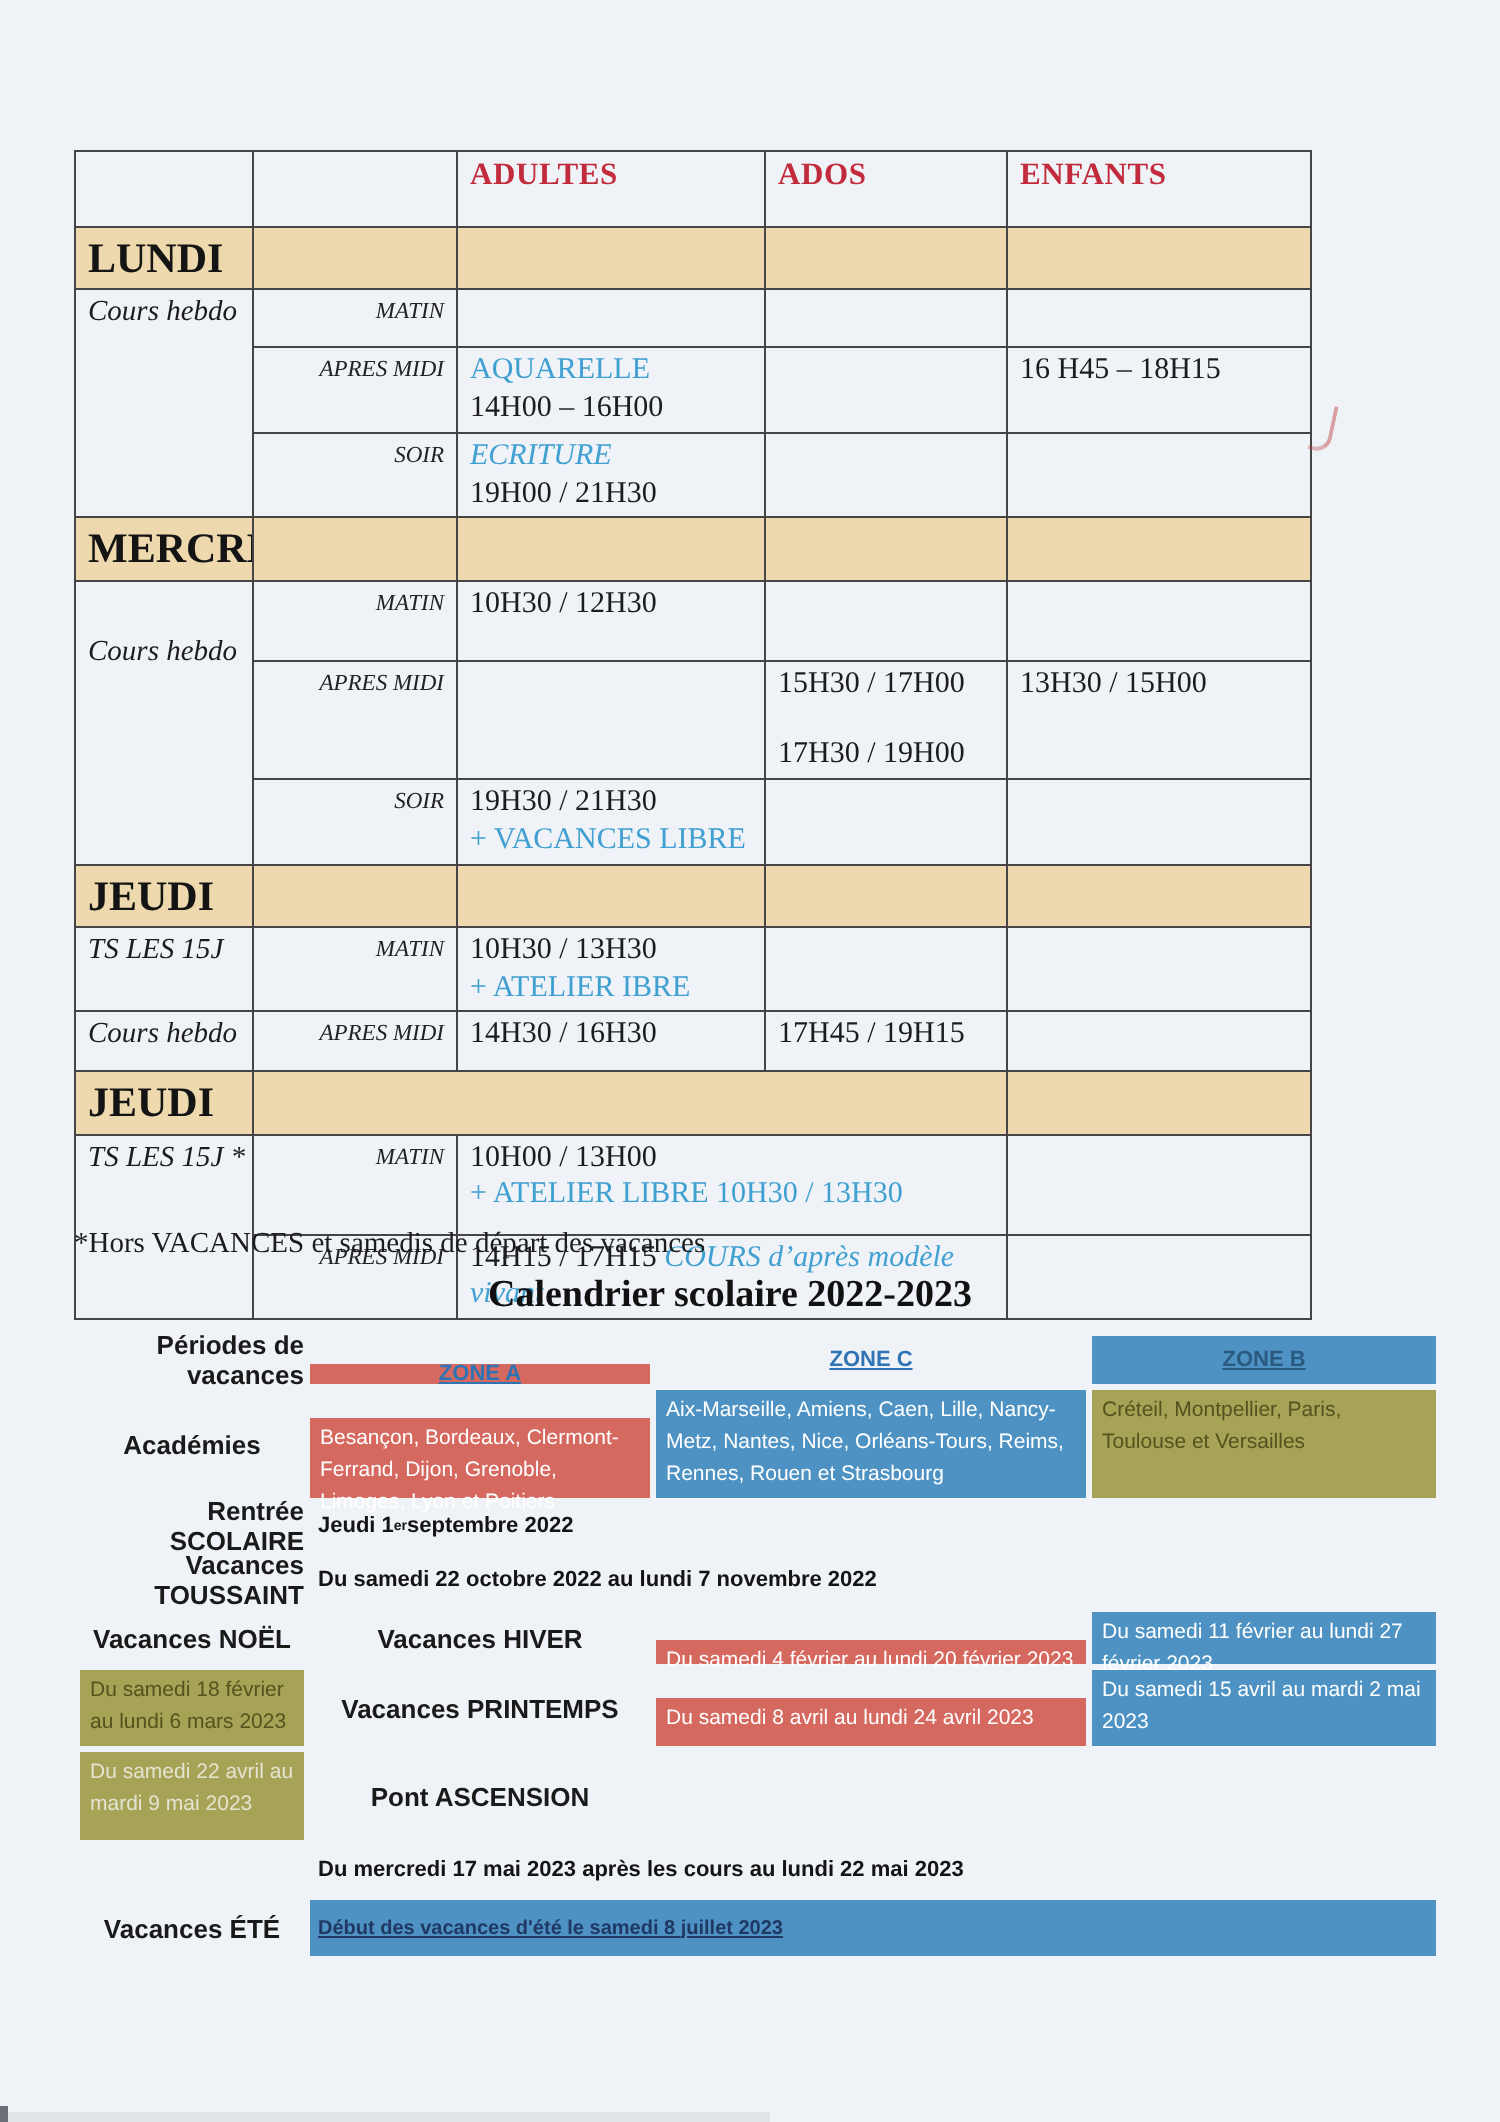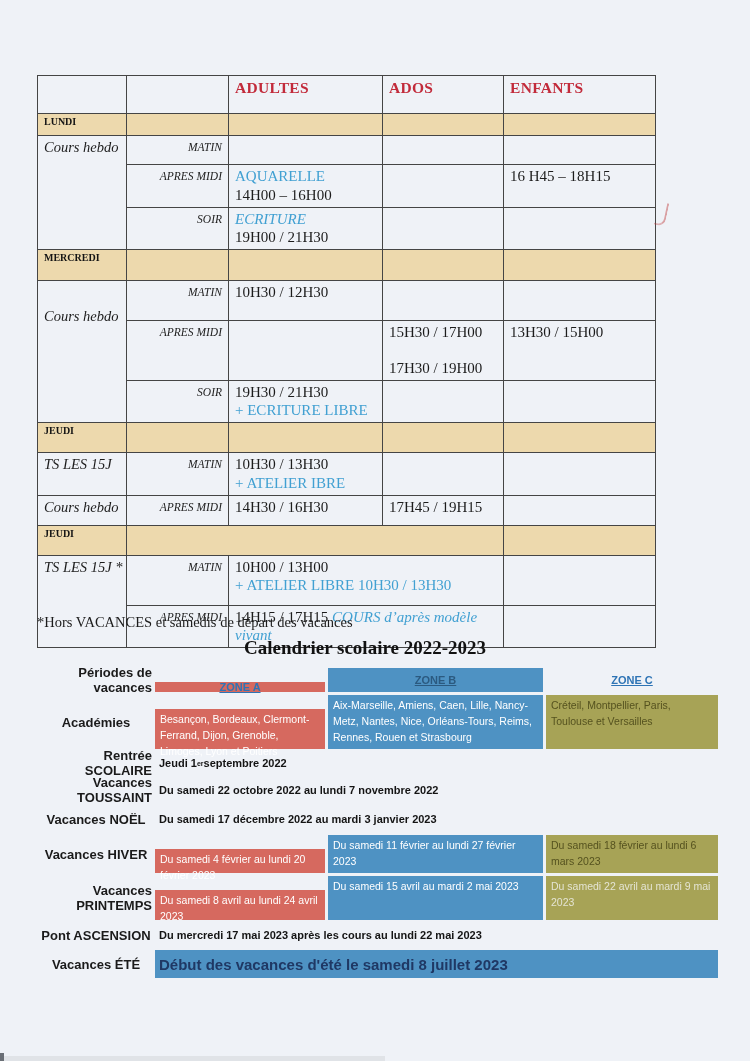--- a/index.html
+++ b/index.html
@@ -18,21 +18,21 @@
     border:1.5px solid #454545;
     padding:2px 6px;vertical-align:top;
     font-size:15px;color:#1c1c1c;line-height:1.25;
     overflow:hidden;
   }
   .schedule .cat{
     color:var(--schedule-header-red);font-weight:bold;font-size:15.5px;
     letter-spacing:.3px;
   }
   .schedule tr.day td{background:var(--day-row-tan);}
-  .schedule .daylabel{font-weight:bold;font-size:10px;color:#141414;}
+  .schedule .daylabel{font-weight:bold;font-size:21px;color:#141414;}
   .schedule .group{font-style:italic;font-size:14.5px;white-space:nowrap;}
   .schedule .group.pad{padding-top:26px;}
   .schedule .period{font-style:italic;font-size:11.5px;padding-top:4px;color:#222;text-align:right;}
   .schedule .time{font-size:15px;}
   .blue{color:var(--schedule-accent);}
   .it{font-style:italic;}
   .gaptop{margin-top:17px;}
   .footnote{
     position:absolute;left:37px;top:614px;
     font-size:14.5px;color:#1c1c1c;
@@ -72,21 +72,21 @@
   .bg-a{background:var(--zone-a);margin-top:14px;}
   .bg-b{background:var(--zone-b);}
   .bg-c{background:var(--zone-c);}
   .link-blue{color:var(--zone-link);}
   .zoneb-hdr-text{color:var(--zone-b-header-text);}
   .zc-dark{color:var(--zone-c-text-dark);}
   .zc-light{color:var(--zone-c-text-light);}
   .ete-cell{
     grid-column:2 / 5;display:flex;align-items:center;
     background:var(--zone-b);color:var(--ete-text);
-    font-weight:bold;font-size:15px;padding-left:4px;
+    font-weight:bold;font-size:10px;padding-left:4px;text-decoration:underline;
   }
   sup{font-size:7px;}
   
   .scan-mark{
     position:absolute;left:656px;top:202px;width:9px;height:22px;
     border-right:2px solid rgba(190,60,60,.45);
     border-bottom:2px solid rgba(190,60,60,.35);
     border-radius:0 0 8px 0;transform:rotate(12deg);
   }
   .scan-edge{
@@ -170,21 +170,21 @@
     <td>
       <div class="time">15H30 / 17H00</div>
       <div class="time gaptop">17H30 / 19H00</div>
     </td>
     <td class="time">13H30 / 15H00</td>
   </tr>
   <tr style="height:38px">
     <td class="period">SOIR</td>
     <td>
       <div class="time">19H30 / 21H30</div>
-      <div class="blue">+ ECRITURE LIBRE</div>
+      <div class="blue">+ VACANCES LIBRE</div>
     </td>
     <td></td>
         <td></td>
   </tr>
 
   <tr class="day" style="height:30px">
     <td class="daylabel">JEUDI</td>
     <td></td>
         <td></td>
     <td></td>
@@ -236,44 +236,43 @@
 <div class="footnote">*Hors VACANCES et samedis de départ des vacances</div>
 
 <div class="cal-title">Calendrier scolaire 2022-2023</div>
 
 <div class="cal-grid">
 
   <div class="cal-label">Périodes de vacances</div>
   <div class="zone-hdr bg-a">
     <span class="link-blue">ZONE A</span>
   </div>
+  <div class="zone-hdr">
+    <span class="link-blue">ZONE C</span>
+  </div>
   <div class="zone-hdr bg-b">
     <span class="zoneb-hdr-text">ZONE B</span>
-  </div>
-  <div class="zone-hdr">
-    <span class="link-blue">ZONE C</span>
   </div>
 
   <div class="cal-label">Académies</div>
   <div class="zcell bg-a">Besançon, Bordeaux, Clermont-Ferrand, Dijon, Grenoble, Limoges, Lyon et Poitiers</div>
   <div class="zcell bg-b">Aix-Marseille, Amiens, Caen, Lille, Nancy-Metz, Nantes, Nice, Orléans-Tours, Reims, Rennes, Rouen et Strasbourg</div>
   <div class="zcell bg-c zc-dark">Créteil, Montpellier, Paris, Toulouse et Versailles</div>
 
   <div class="cal-label">Rentrée SCOLAIRE</div>
   <div class="cal-span">
     <span>Jeudi 1</span>
       <sup>er</sup>
       <span> septembre 2022</span>
   </div>
 
   <div class="cal-label">Vacances TOUSSAINT</div>
   <div class="cal-span">Du samedi 22 octobre 2022 au lundi 7 novembre 2022</div>
 
   <div class="cal-label">Vacances NOËL</div>
-  <div class="cal-span">Du samedi 17 décembre 2022 au mardi 3 janvier 2023</div>
 
   <div class="cal-label">Vacances HIVER</div>
   <div class="zcell bg-a">Du samedi 4 février au lundi 20 février 2023</div>
   <div class="zcell bg-b">Du samedi 11 février au lundi 27 février 2023</div>
   <div class="zcell bg-c zc-dark">Du samedi 18 février au lundi 6 mars 2023</div>
 
   <div class="cal-label">Vacances PRINTEMPS</div>
   <div class="zcell bg-a">Du samedi 8 avril au lundi 24 avril 2023</div>
   <div class="zcell bg-b">Du samedi 15 avril au mardi 2 mai 2023</div>
   <div class="zcell bg-c zc-light">Du samedi 22 avril au mardi 9 mai 2023</div>

